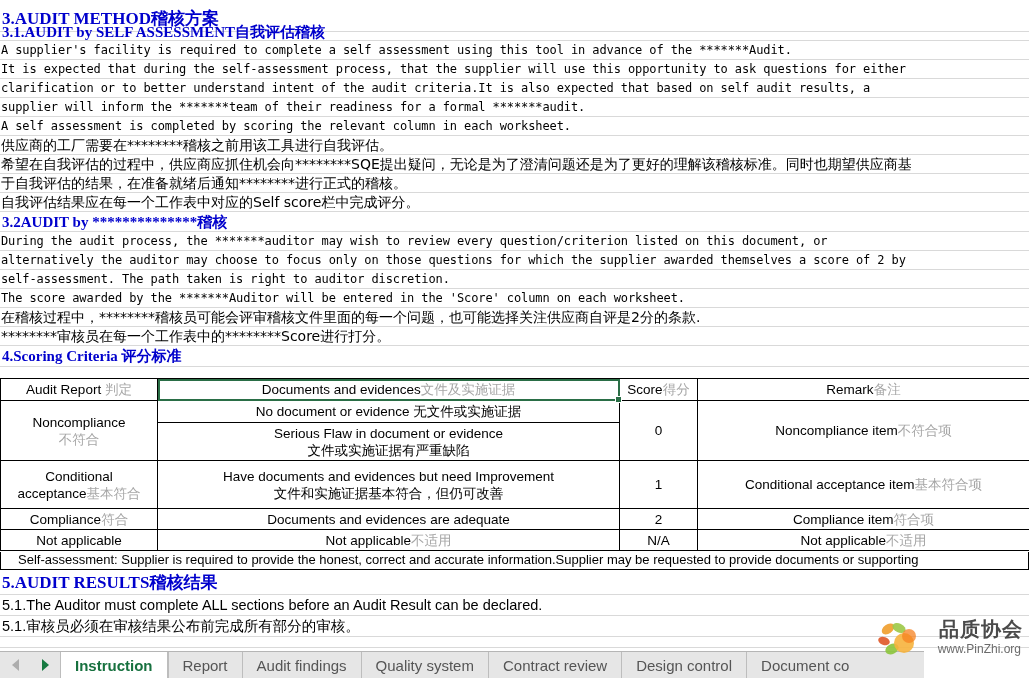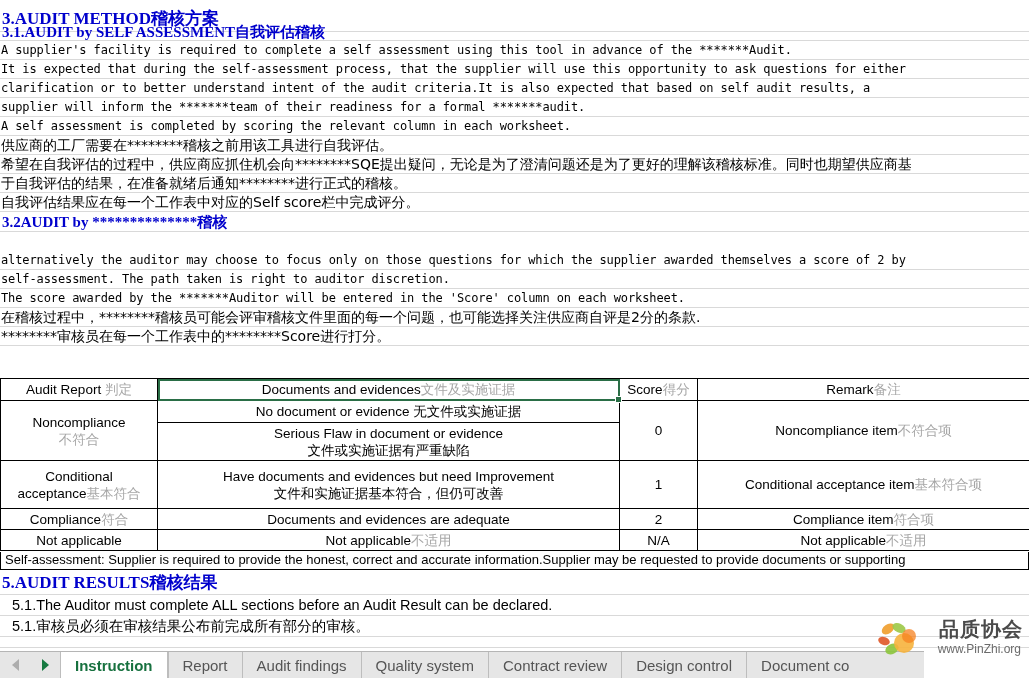--- a/index.html
+++ b/index.html
@@ -32,21 +32,21 @@
     font-family:"DejaVu Sans Mono","Liberation Mono",monospace;
     font-size:12px;line-height:19px;color:#000;padding-left:1px;
     letter-spacing:-0.1px;
   }
   .cjk{
     font-family:"DejaVu Sans","Liberation Sans",sans-serif;
     font-size:14px;line-height:19px;color:#000;padding-left:1px;
   }
   .body5{
     font-family:"Liberation Sans","DejaVu Sans",sans-serif;
-    font-size:14.5px;line-height:21px;color:#000;padding-left:12px;
+    font-size:14.5px;line-height:21px;color:#000;padding-left:2px;
   }
 
   
   #scoretable{
     position:absolute;left:0;top:378px;width:1029px;
     border-collapse:collapse;
     table-layout:fixed;
   }
   #scoretable td{
     border:1px solid #000;
@@ -69,21 +69,21 @@
     content:"";position:absolute;right:-3px;bottom:-3px;
     width:5px;height:5px;background:#2a6e46;
     border:1px solid #fff;
   }
   #selfassess{
     position:absolute;left:0;top:552px;width:1029px;height:18px;
     box-sizing:border-box;
     border:1px solid #000;border-top:none;
     font-family:"Liberation Sans","DejaVu Sans",sans-serif;
     font-size:13px;line-height:16px;color:#000;
-    white-space:pre;overflow:hidden;padding-left:4px;
+    white-space:pre;overflow:hidden;padding-left:17px;
   }
 
   
   #tabbar{
     position:absolute;left:0;bottom:0;width:924px;height:26px;
     background:#e6e6e6;
     border-top:1px solid #b5b5b5;
     display:flex;align-items:stretch;
   }
   #navarrows{
@@ -142,27 +142,29 @@
   <div class="row mono" style="top:98px;height:19px;">supplier will inform the *******team of their readiness for a formal *******audit.</div>
   <div class="row mono" style="top:117px;height:19px;">A self assessment is completed by scoring the relevant column in each worksheet.</div>
 
   <div class="row cjk" style="top:136px;height:19px;">供应商的工厂需要在********稽核之前用该工具进行自我评估。</div>
   <div class="row cjk" style="top:155px;height:19px;">希望在自我评估的过程中，供应商应抓住机会向********SQE提出疑问，无论是为了澄清问题还是为了更好的理解该稽核标准。同时也期望供应商基</div>
   <div class="row cjk" style="top:174px;height:19px;">于自我评估的结果，在准备就绪后通知********进行正式的稽核。</div>
   <div class="row cjk" style="top:193px;height:19px;">自我评估结果应在每一个工作表中对应的Self score栏中完成评分。</div>
 
   <div class="row hdr hdr2" style="top:212px;height:20px;">3.2AUDIT by **************稽核</div>
 
+  <div class="row mono" style="top:232px;height:19px;">During the audit process, the *******auditor may wish to review every question/criterion listed on this document, or</div>
   <div class="row mono" style="top:251px;height:19px;">alternatively the auditor may choose to focus only on those questions for which the supplier awarded themselves a score of 2 by</div>
   <div class="row mono" style="top:270px;height:19px;">self-assessment. The path taken is right to auditor discretion.</div>
   <div class="row mono" style="top:289px;height:19px;">The score awarded by the *******Auditor will be entered in the 'Score' column on each worksheet.</div>
 
   <div class="row cjk" style="top:308px;height:19px;">在稽核过程中，********稽核员可能会评审稽核文件里面的每一个问题，也可能选择关注供应商自评是2分的条款.</div>
   <div class="row cjk" style="top:327px;height:19px;">********审核员在每一个工作表中的********Score进行打分。</div>
 
+  <div class="row hdr hdr2" style="top:346px;height:21px;">4.Scoring Criteria 评分标准</div>
   <div class="row" style="top:367px;height:11px;border-bottom:none;"></div>
 
   <table id="scoretable">
     <colgroup>
       <col style="width:157px">
         <col style="width:462px">
       <col style="width:78px">
         <col style="width:332px">
     </colgroup>
     <tbody>

